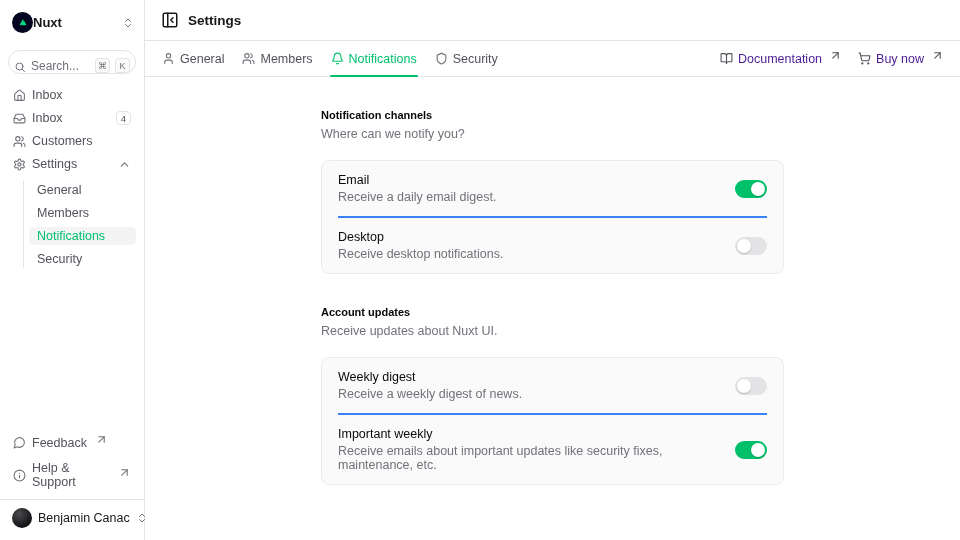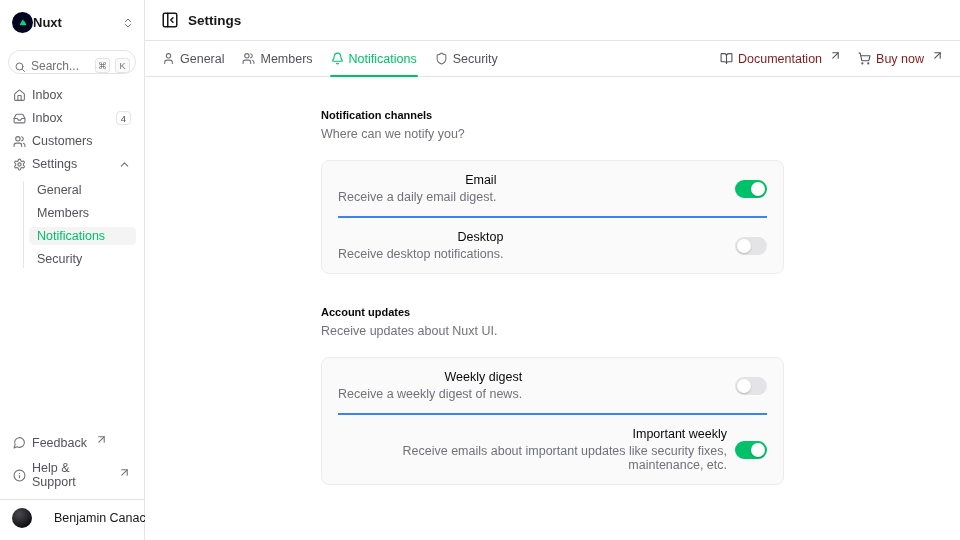--- a/index.html
+++ b/index.html
@@ -31,45 +31,45 @@
   .badge { margin-left:auto; font-size:9.5px; color:#52525b; border:1px solid #e4e4e7; border-radius:4px; padding:0 4px; height:14px; display:inline-flex; align-items:center; background:#fff; }
   .nav-caret { margin-left:auto; width:11px; height:11px; color:#71717a; }
   .subnav { margin:3px 0 0 15px; border-left:1px solid #e4e4e7; padding-left:5px; display:flex; flex-direction:column; gap:5px; }
   .subnav .nav-item { padding:2px 8px; }
   .subnav .nav-item.active { background:#f4f4f5; color:#00c16a; font-weight:500; }
   .sidebar-spacer { flex:1; }
   .side-footer { display:flex; flex-direction:column; gap:5px; padding-bottom:8px; }
   .side-sep { border-top:1px solid #e4e4e7; margin:0 -8px; }
   .user-row { display:flex; align-items:center; gap:6px; padding:8px 4px 4px 4px; cursor:pointer; }
   .avatar { width:20px; height:20px; border-radius:50%; background:radial-gradient(circle at 35% 30%, #4a4a4e, #131316 70%); flex:none; }
-  .user-name { font-size:12.5px; font-weight:500; color:#18181b; white-space:nowrap;margin-left:16px; }
+  .user-name { font-size:12.5px; font-weight:500; color:#18181b; white-space:nowrap; }
 
   
   .main { flex:1; display:flex; flex-direction:column; min-width:0; }
   .titlebar { height:41px; min-height:41px; border-bottom:1px solid #e4e4e7; display:flex; align-items:center; gap:9px; padding:0 16px; }
   .collapse-btn { width:18px; height:18px; color:#18181b; cursor:pointer; display:flex; }
   .page-title { font-size:13.5px; font-weight:700; }
   .tabbar { height:36px; min-height:36px; border-bottom:1px solid #e4e4e7; display:flex; align-items:stretch; padding:0 16px; }
   .tabs { display:flex; gap:16px; }
   .tab { display:flex; align-items:center; gap:5px; color:#52525b; position:relative; cursor:pointer; padding:0 1px; }
   .tab .icon { width:13px; height:13px; color:#71717a; }
   .tab.active { color:#00c16a; font-weight:500; }
   .tab.active .icon { color:#00c16a; }
   .tab.active::after { content:""; position:absolute; left:0; right:0; bottom:-1px; height:2px; background:#00c16a; border-radius:2px; }
   .tab-actions { margin-left:auto; display:flex; align-items:center; gap:16px; }
-  .toolbar-link { display:flex; align-items:center; gap:5px; color:#7f1d1d; cursor:pointer; }
+  .toolbar-link { display:flex; align-items:center; gap:5px; color:#4c1d95; cursor:pointer; }
   .toolbar-link .icon { width:13px; height:13px; color:#52525b; }
 
   .content { flex:1; overflow:hidden; display:flex; flex-direction:column; align-items:center; padding-top:32px; background:#fff; }
   .section { width:463px; }
   .section + .section { margin-top:32px; }
   .section-title { font-size:11px; font-weight:700; color:#09090b; margin-bottom:6px; }
   .section-desc { font-size:12.5px; color:#71717a; margin-bottom:19px; }
   .card { background:#fafafa; border:1px solid #ececee; border-radius:8px; padding:0 16px; }
-  .row { display:flex; align-items:center; justify-content:space-between; gap:8px; padding:12px 0;text-align:right; }
+  .row { display:flex; align-items:center; justify-content:space-between; gap:24px; padding:12px 0; }
   .row + .row { border-top:2px solid #3b82f6; }
   .row-title { font-size:12.5px; font-weight:500; color:#09090b; margin-bottom:3px; }
   .row-desc { font-size:12.5px; color:#71717a; }
   .toggle { position:relative; width:32px; height:18px; border-radius:9px; background:#e4e4e7; border:none; cursor:pointer; flex:none; transition:background .15s; }
   .toggle .knob { position:absolute; top:2px; left:2px; width:14px; height:14px; border-radius:50%; background:#fff; box-shadow:0 1px 2px rgba(0,0,0,.2); transition:left .15s; }
   .toggle.on { background:#00c16a; }
   .toggle.on .knob { left:16px; }
 </style>
 </head>
 <body>

